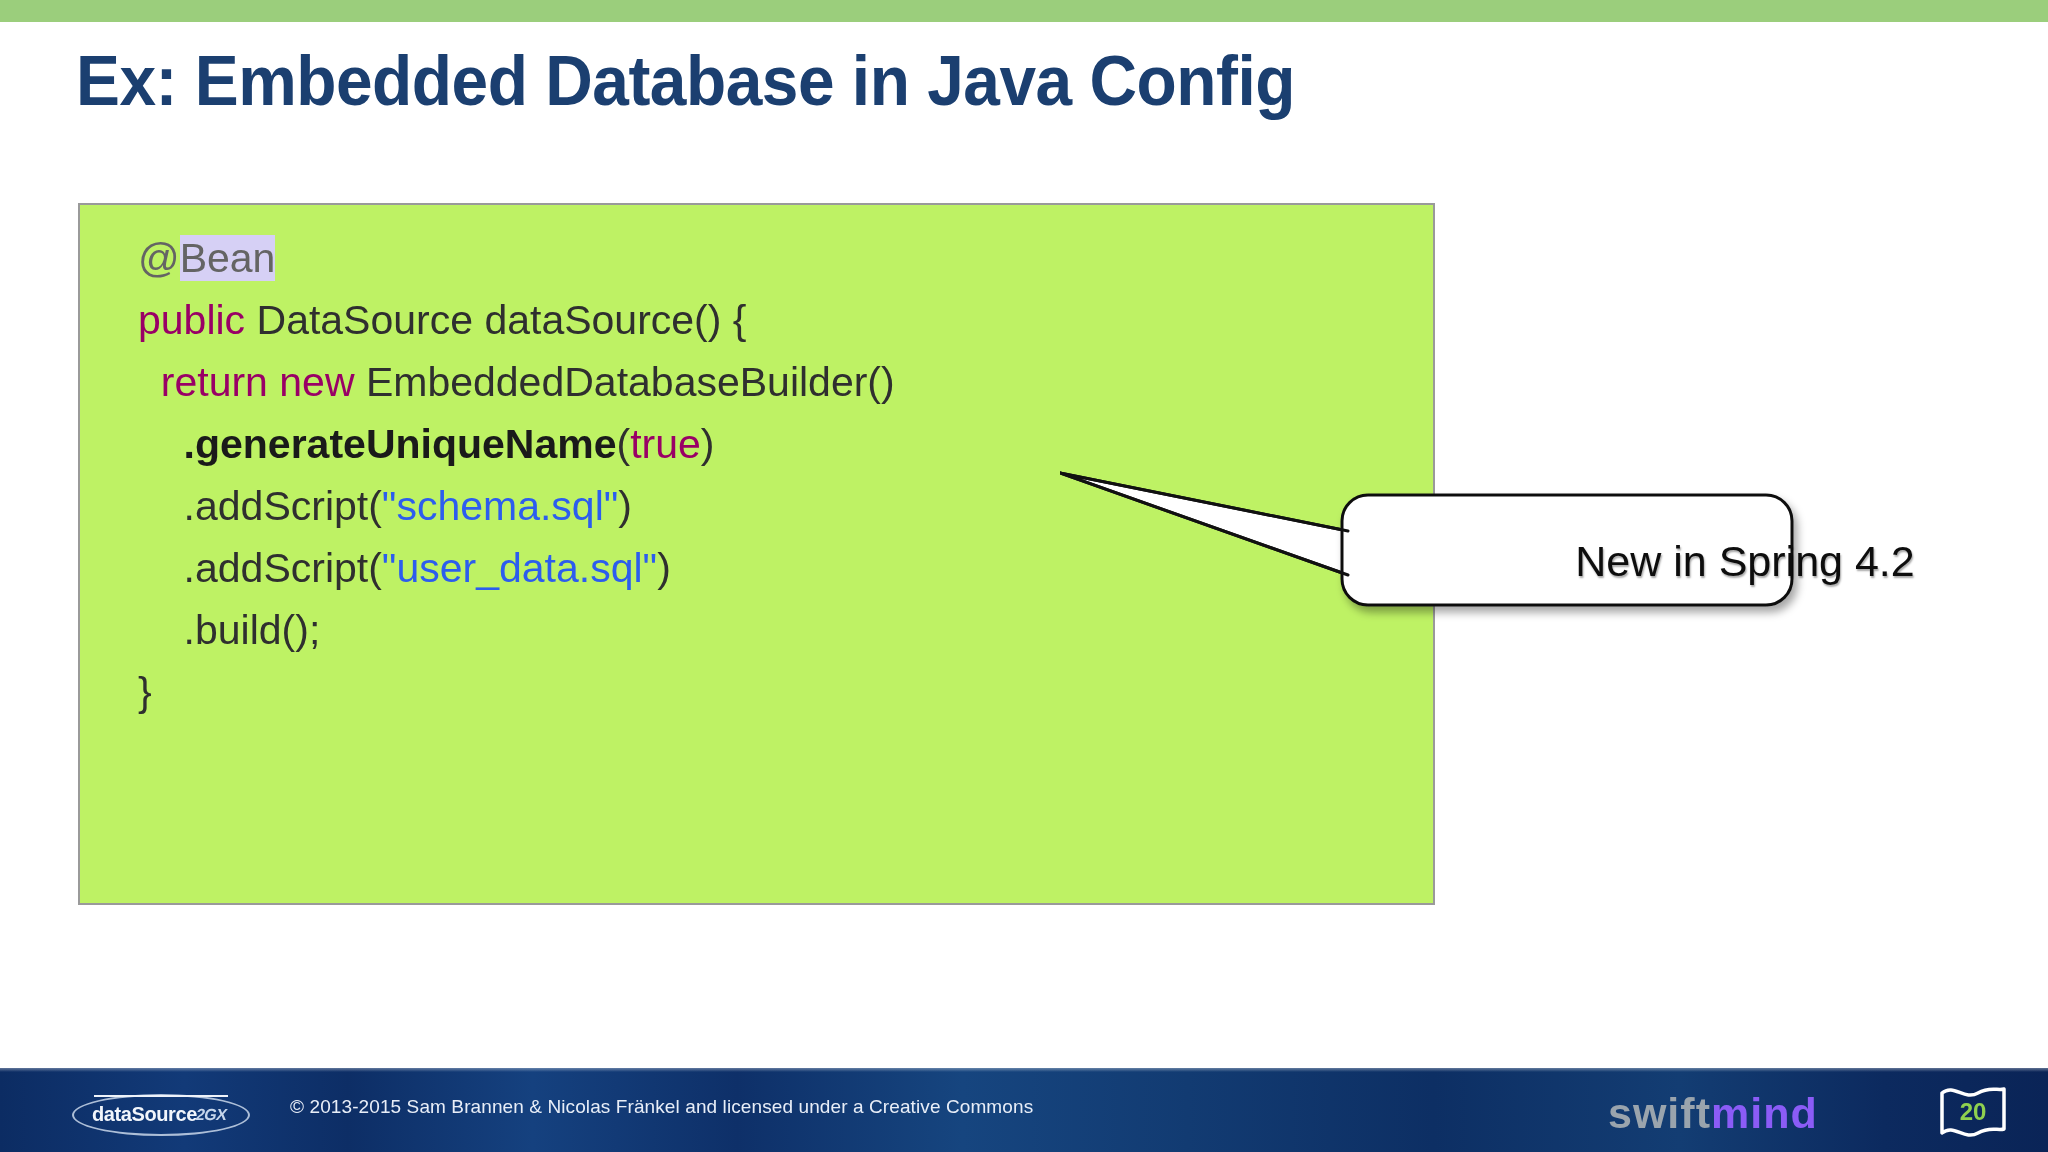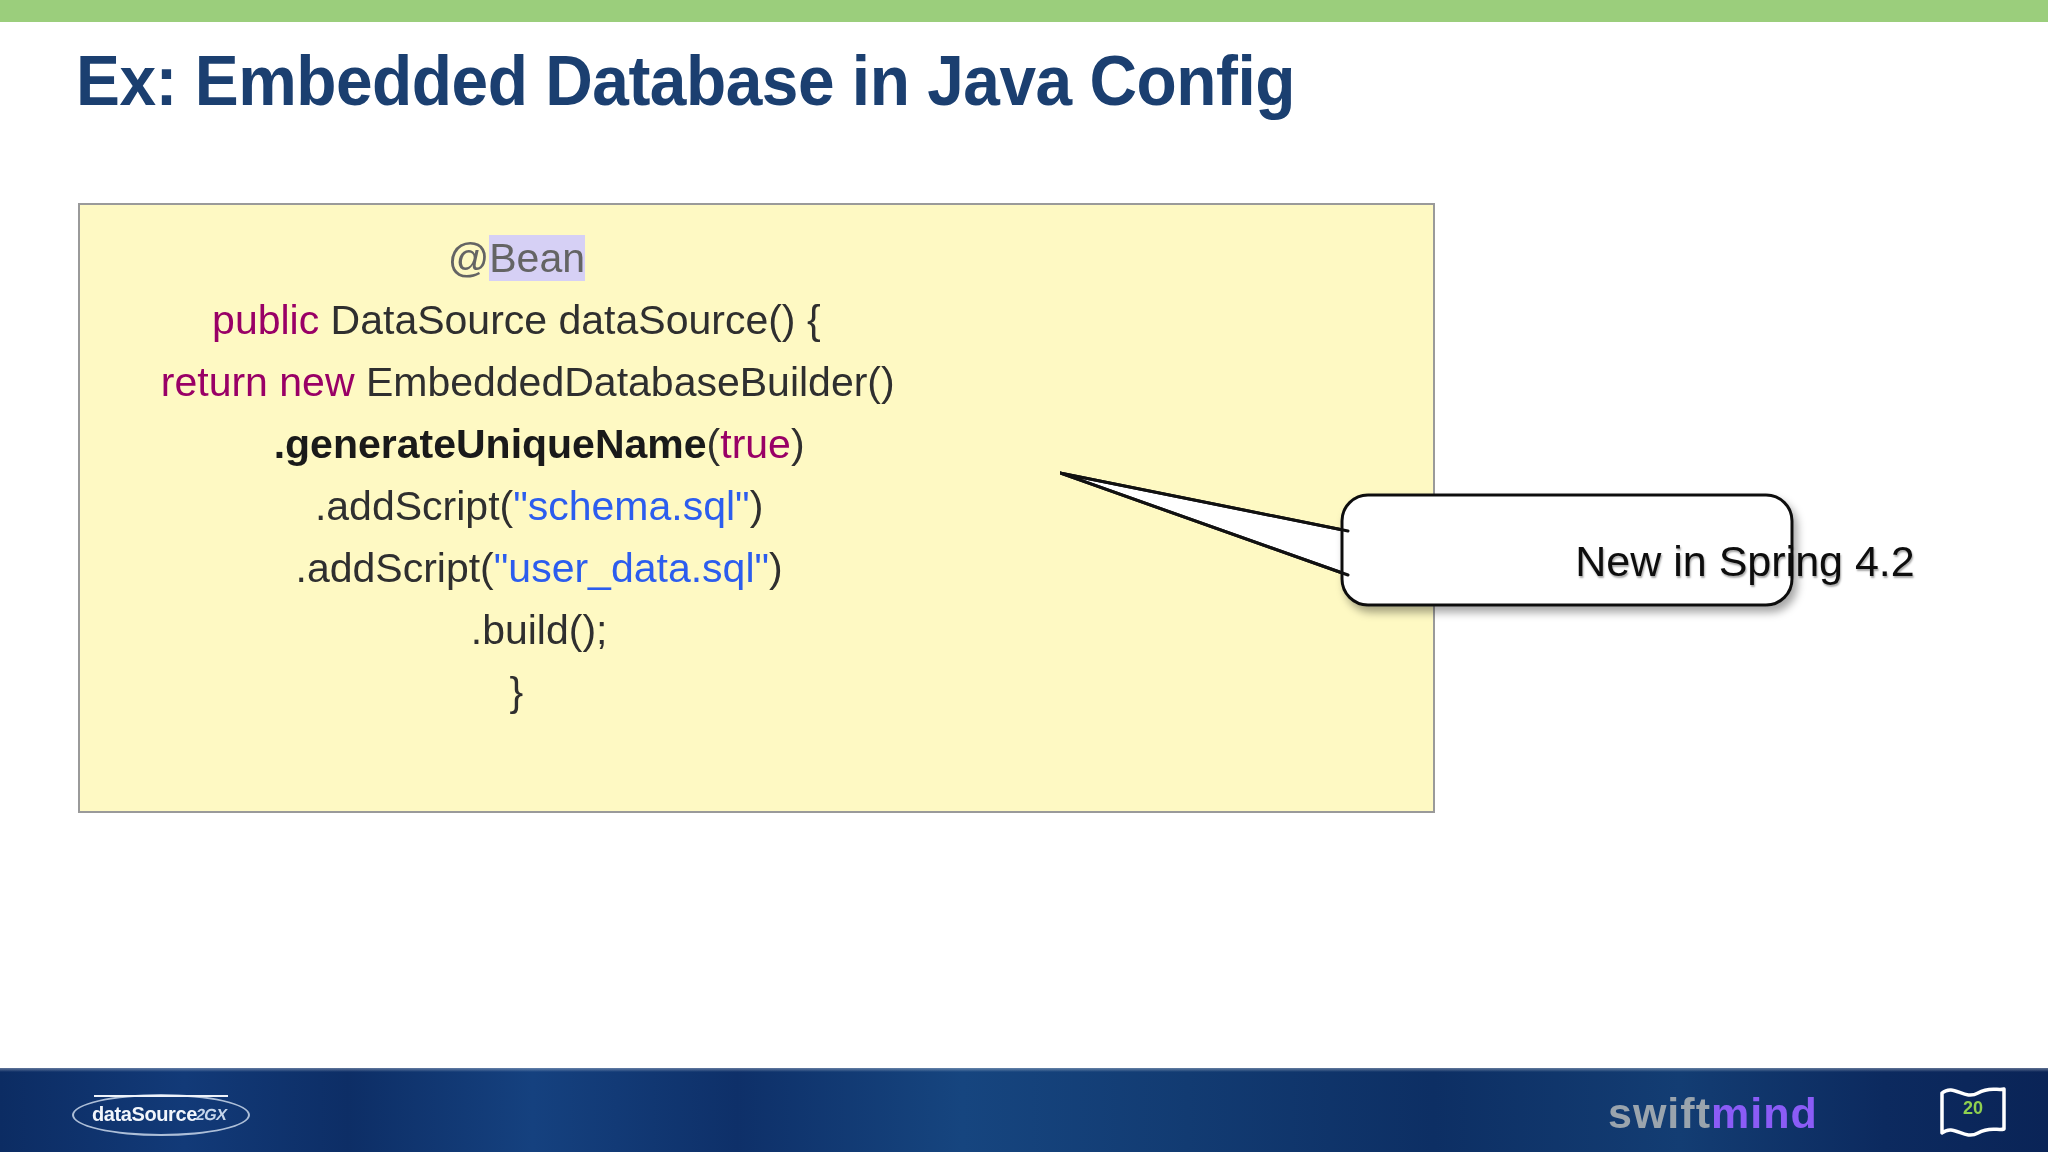--- a/index.html
+++ b/index.html
@@ -40,25 +40,24 @@
     transform-origin: left center;
     white-space: nowrap;
   }
 
   
   .code-block {
     position: absolute;
     left: 78px;
     top: 203px;
     width: 1357px;
-    height: 610px;
-    background: #fef9c3;
+    height: 702px;
+    background: #bef264;
     border: 2px solid #9a9a9a;
     box-sizing: border-box;
-    text-align: center;
   }
   .code-inner {
     position: absolute;
     left: 58px;
     top: 22px;
     font-family: "Liberation Sans", sans-serif;
     font-size: 41px;
     line-height: 62px;
     color: #2f2f2f;
     white-space: pre;
@@ -196,21 +195,21 @@
     width: 78px;
     height: 58px;
   }
   .page-num {
     position: absolute;
     left: 1934px;
     top: 1098px;
     width: 78px;
     text-align: center;
     font-family: "Liberation Sans", sans-serif;
-    font-size: 18px;
+    font-size: 24px;
     font-weight: bold;
     color: #8fd14f;
   }
 </style>
 </head>
 <body>
 
 <div class="top-band"></div>
 
 <div class="slide-title">Ex: Embedded Database in Java Config</div>
@@ -239,20 +238,21 @@
 <div class="footer"></div>
 
 <div class="springone-logo">
   <div class="springone-oval"></div>
   <div class="springone-bar"></div>
   <div class="springone-text">dataSource</div>
   <div class="springone-sub">2GX</div>
 </div>
 
 <div class="copyright">
+  <div>© 2013-2015 Sam Brannen &amp; Nicolas Fränkel and licensed under a Creative Commons</div>
 </div>
 
 <div class="swiftmind">
   <span class="sw-swift">swift</span><span class="sw-mind">mind</span>
 </div>
 
 <div class="page-flag">
   <svg width="78" height="58" viewBox="0 0 78 58" xmlns="http://www.w3.org/2000/svg">
     <path d="M8 10 C 20 0, 30 18, 44 10 C 56 3, 64 8, 70 6
              L 70 46 C 64 48, 56 43, 44 50 C 30 58, 20 40, 8 50 Z" fill="none" stroke="#ffffff" stroke-width="3.5" stroke-linejoin="round"></path>

